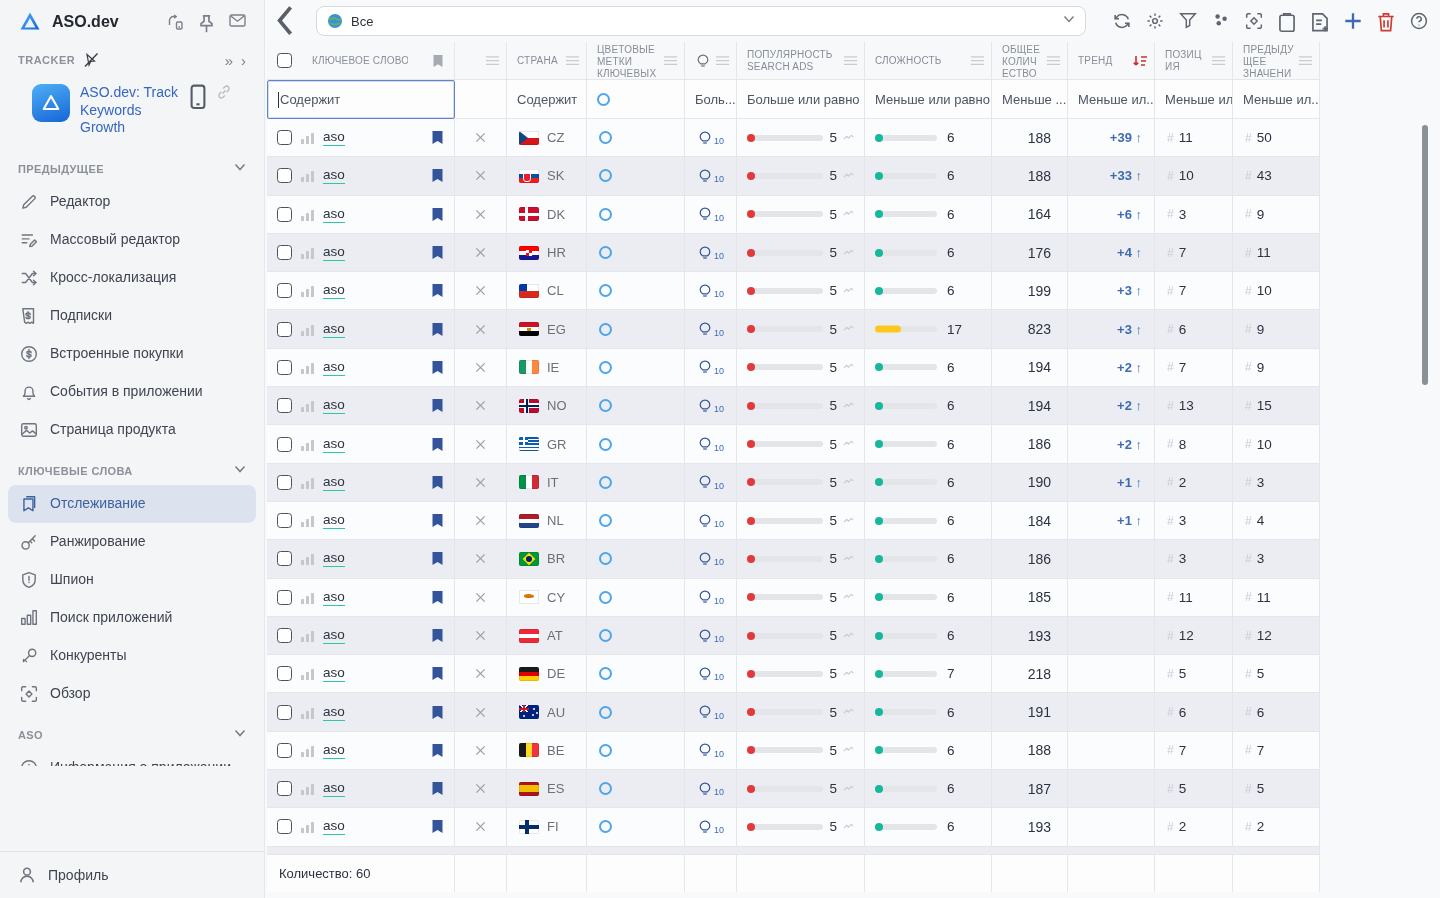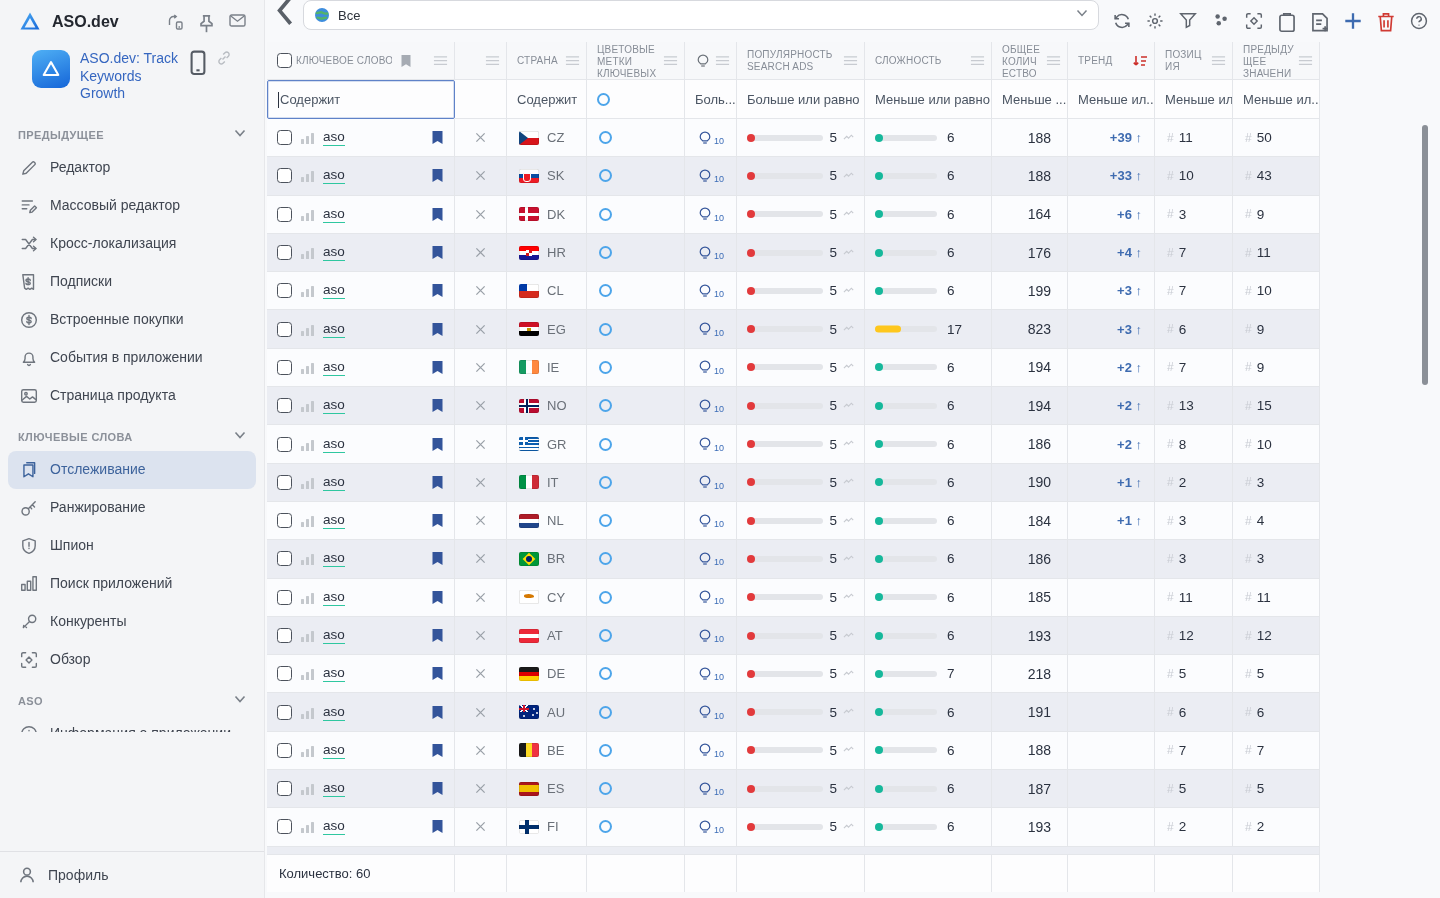--- a/index.html
+++ b/index.html
@@ -38,21 +38,21 @@
   .menu-item{display:flex;align-items:center;gap:12px;padding:10px 12px;margin:0 8px;border-radius:8px;font-size:14px;color:var(--item-text);cursor:pointer;}
   .menu-item .mi-ic{width:18px;height:18px;flex:none;color:var(--icon-gray);}
   .menu-item.selected{background:var(--sel-bg);color:var(--sel-fg);}
   .menu-item.selected .mi-ic{color:var(--sel-fg);}
   .menu-item .lbl{line-height:1.2;}
   .clip-wrap{height:17px;overflow:hidden;}
   .sb-foot{margin-top:auto;border-top:1px solid #e0e1e5;padding:14px 18px;display:flex;align-items:center;gap:12px;font-size:14px;color:var(--item-text);cursor:pointer;}
   .sb-foot .mi-ic{width:18px;height:18px;color:var(--icon-gray);}
   
   .main{flex:1;display:flex;flex-direction:column;position:relative;}
-  .topbar{height:42px;flex:none;display:flex;padding:0 12px 0 8px;gap:8px;}
+  .topbar{height:42px;flex:none;display:flex;align-items:center;padding:0 12px 0 8px;gap:21px;}
   .back-btn{width:22px;height:22px;color:#5a6068;cursor:pointer;flex:none;display:flex;align-items:center;justify-content:center;}
   .selectbox{flex:1;height:30px;background:#fff;border:1px solid #d7d9de;border-radius:8px;display:flex;align-items:center;gap:8px;padding:0 10px;cursor:pointer;}
   .selectbox .globe{width:16px;height:16px;flex:none;}
   .selectbox .val{flex:1;font-size:13px;color:#2e333b;}
   .selectbox .chev{width:12px;height:12px;color:#7a8089;flex:none;}
   .tb-icons{display:flex;align-items:center;gap:15px;padding-left:6px;}
   .tb-icons .ic{width:18px;height:18px;color:#5f656e;cursor:pointer;}
   .tb-icons .ic.blue{color:var(--trend);}
   .tb-icons .ic.red{color:var(--danger);}
   
@@ -173,20 +173,32 @@
         </span>
       <span class="ic">
           <svg viewBox="0 0 17 13" fill="none" stroke="currentColor" stroke-width="1.4">
             <rect x="1" y="1" width="15" height="11" rx="1.6"></rect>
             <path d="M1.8 2l6.7 5.2L15.2 2"></path>
           </svg>
         </span>
     </span>
   </div>
 
+  <div class="tracker-row">
+    <span class="tracker-label">TRACKER</span>
+    <span class="cursor">
+        <svg viewBox="0 0 16 16" fill="none" stroke="currentColor" stroke-width="1.2">
+          <path d="M4 2.5l7.5 6.5-3.8.4L6 13z"></path>
+          <path d="M2 14.5L14.5 1.5" stroke-width="1.4"></path>
+        </svg>
+      </span>
+    <span class="tracker-sp"></span>
+    <span class="chev-txt">»</span>
+    <span class="chev-txt">›</span>
+  </div>
 
   <div class="app-card">
     <span class="app-icon">
         <svg viewBox="0 0 24 24">
           <path d="M12 4.5l8 14H4z" fill="none" stroke="#fff" stroke-width="2.2" stroke-linejoin="round"></path>
         </svg>
       </span>
     <span class="app-name">ASO.dev: Track Keywords Growth</span>
     <span class="ic phone-ic">
         <svg viewBox="0 0 10 16" fill="none" stroke="currentColor" stroke-width="1.3">
@@ -456,21 +468,21 @@
             <path d="M6 6.1a2 2 0 1 1 2.7 1.9c-.5.2-.7.6-.7 1.1"></path>
             <circle cx="8" cy="11.6" r=".6" fill="currentColor" stroke="none"></circle>
           </svg>
         </span>
     </div>
   </div>
 
   <div class="table">
 
     <div class="trow hrow">
-      <div class="cell" style="gap:4px;">
+      <div class="cell" style="gap:20px;">
         <span class="checkbox"></span>
         <span class="h-label" style="flex:none;max-width:96px;white-space:nowrap;">КЛЮЧЕВОЕ СЛОВО</span>
         <span class="h-bm">
             <svg viewBox="0 0 12 14">
               <path d="M1.5 1h9v12l-4.5-2.7L1.5 13z" fill="currentColor"></path>
             </svg>
           </span>
         <span style="flex:1"></span>
         <span class="h-menu">
             <svg viewBox="0 0 16 12" stroke="currentColor" stroke-width="1.5" fill="none">

